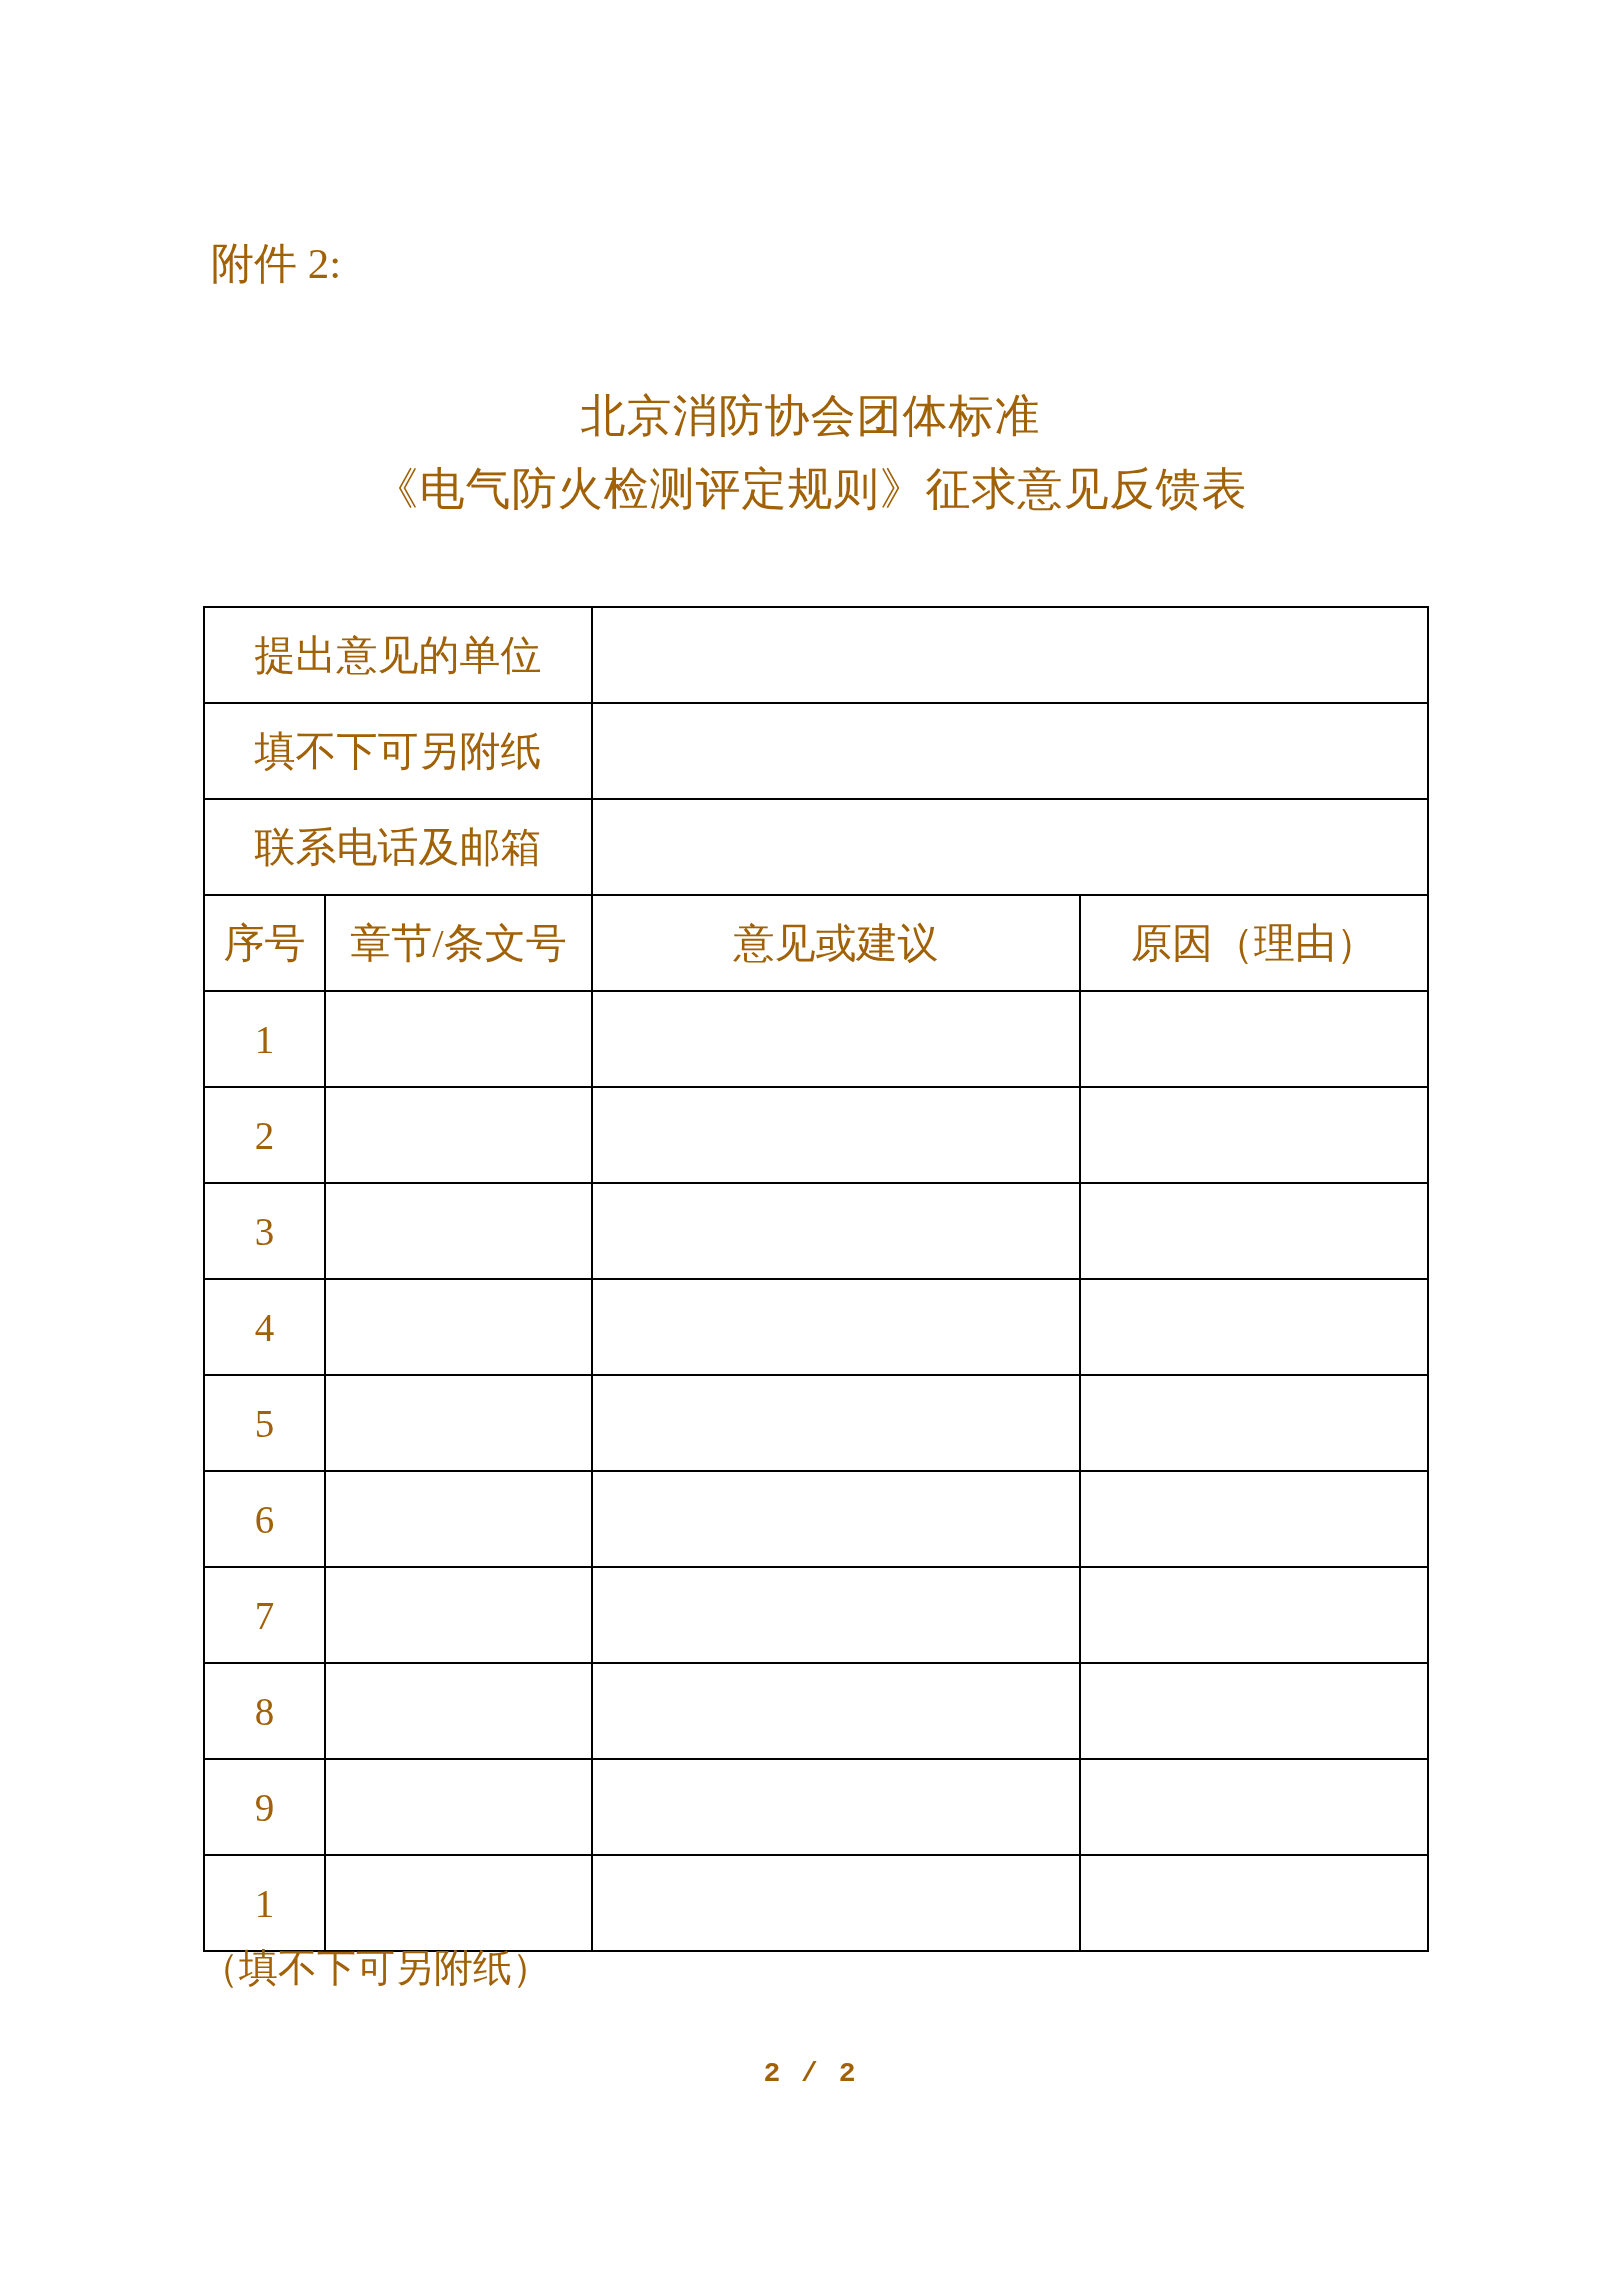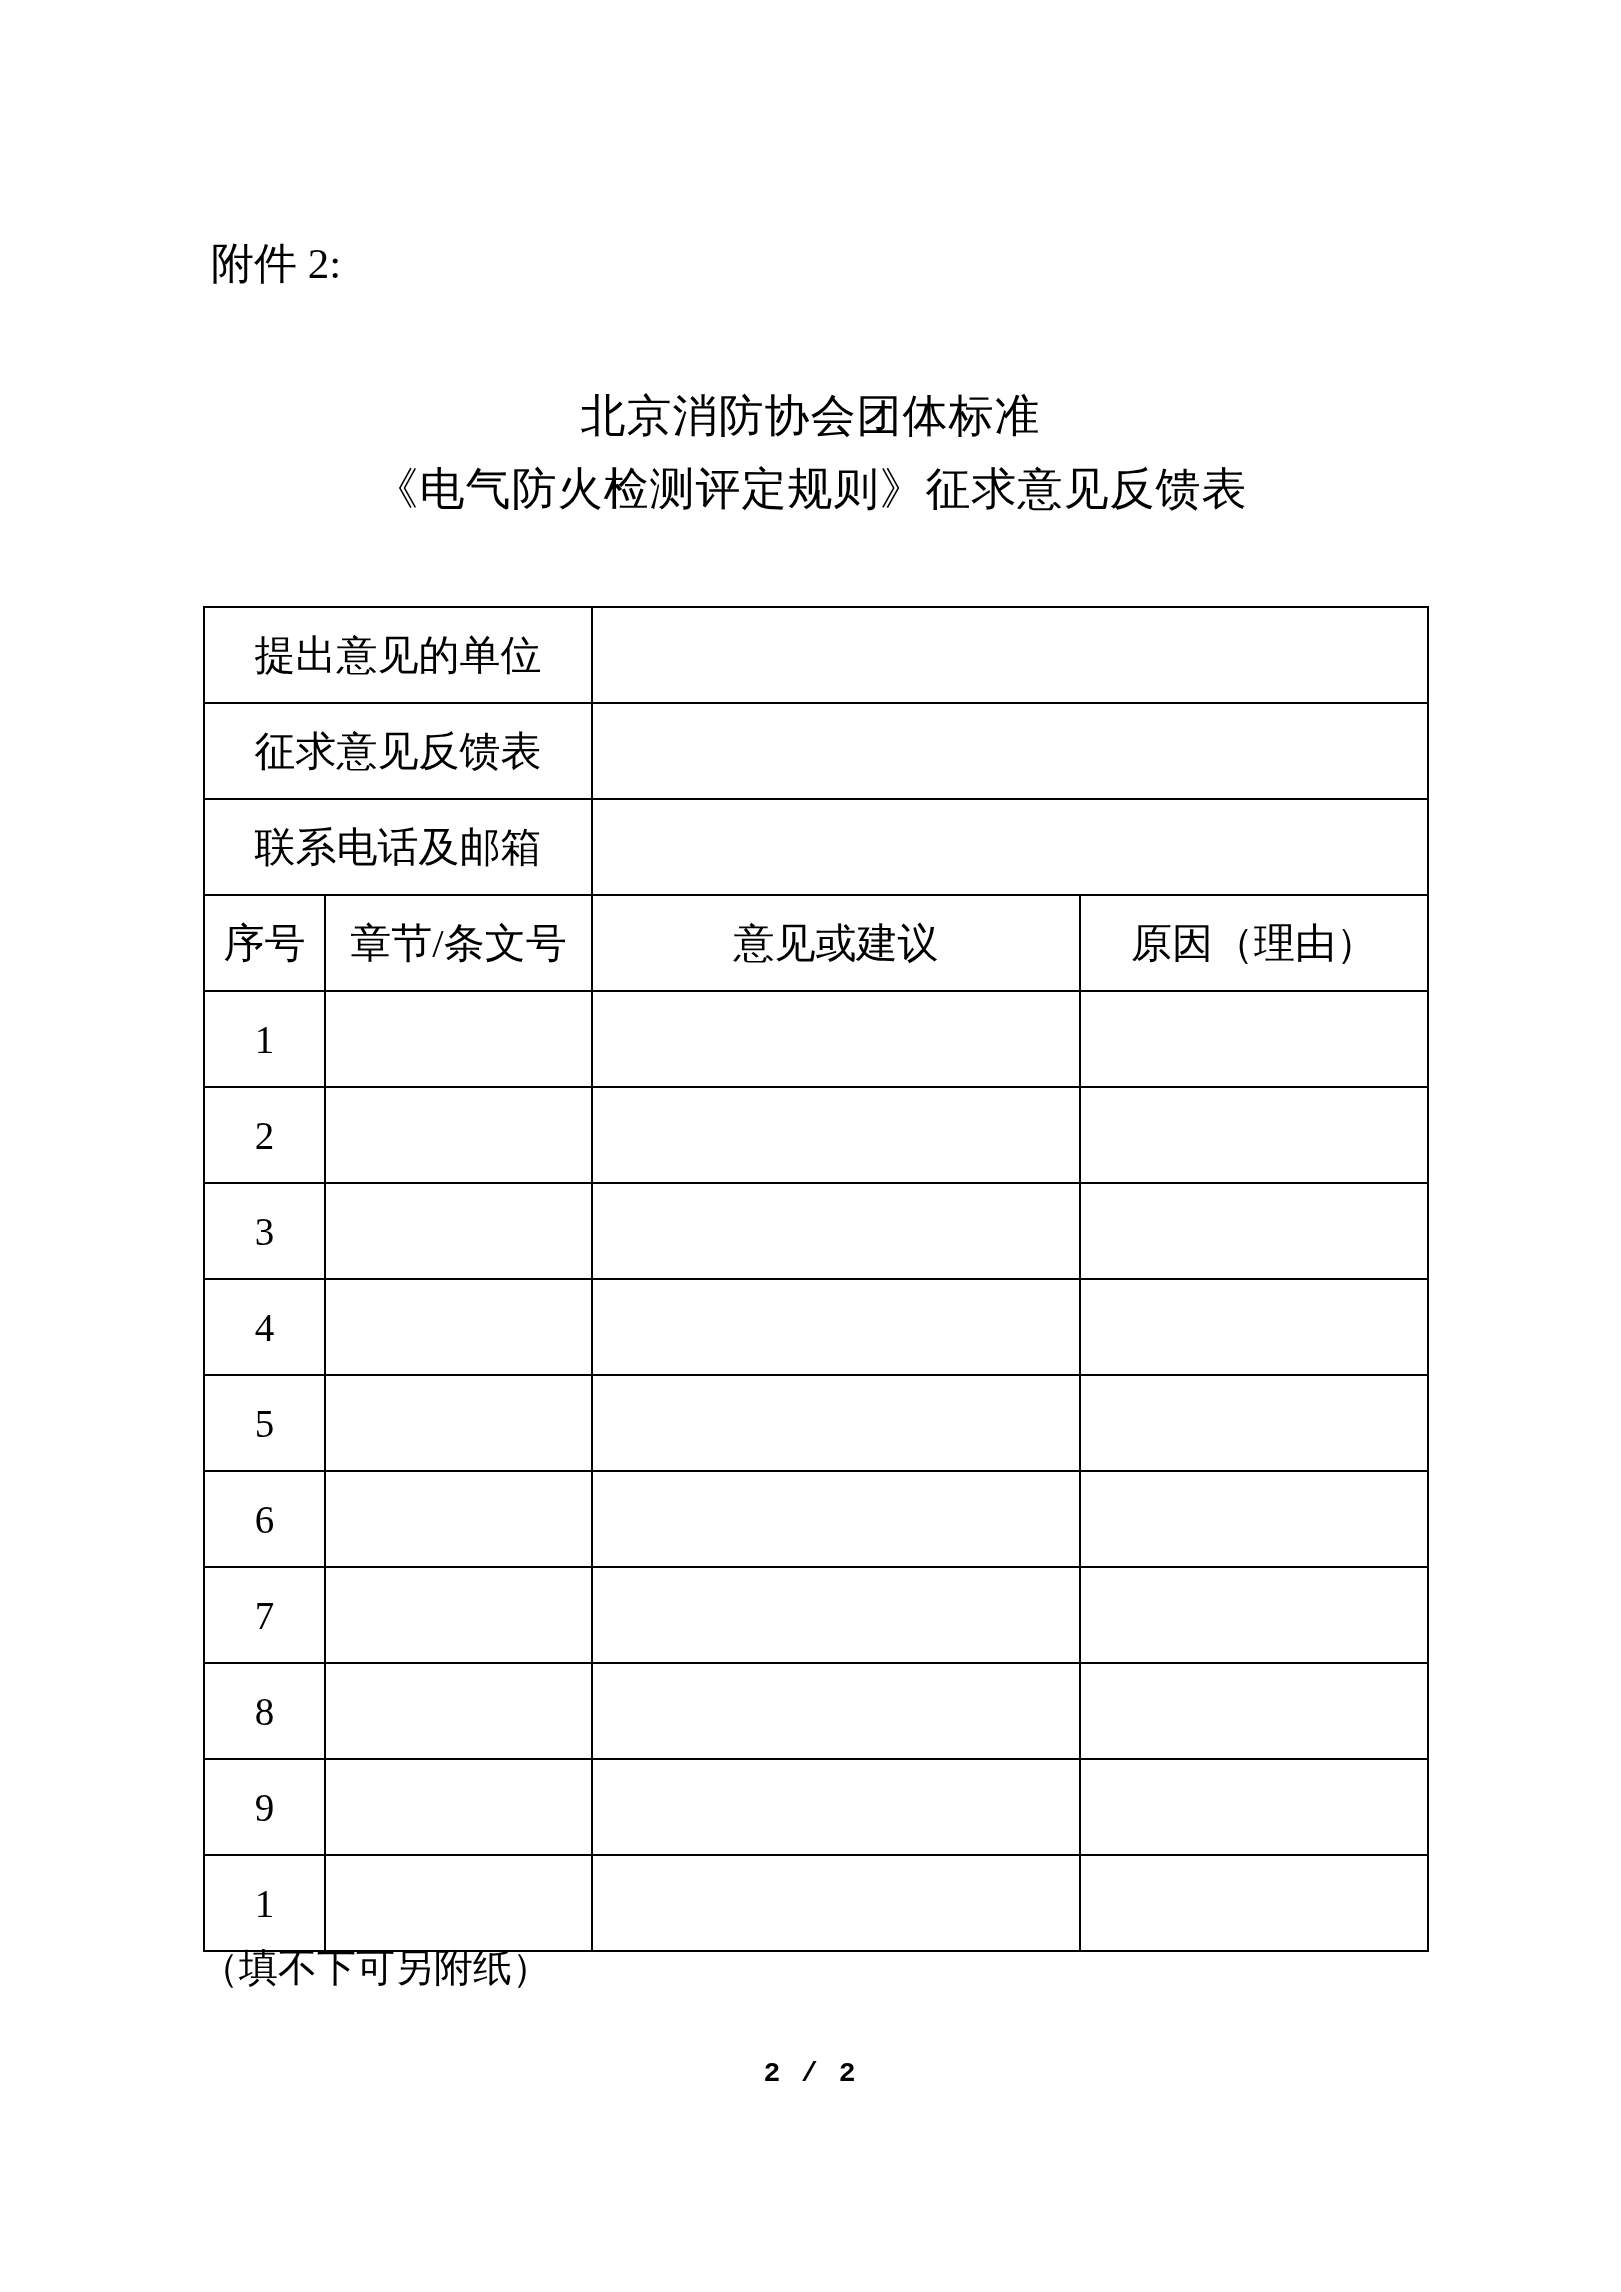--- a/index.html
+++ b/index.html
@@ -5,21 +5,21 @@
   html, body {
     margin: 0;
     padding: 0;
     background: #ffffff;
   }
   .page {
     position: relative;
     width: 1621px;
     height: 2293px;
     background: #ffffff;
-    color: #000000;
+    color: #a16207;
     font-family: "Liberation Serif", "DejaVu Serif", serif;
     overflow: hidden;
   }
   .attachment {
     position: absolute;
     left: 211px;
     top: 238px;
     font-size: 43px;
     line-height: 1.2;
     white-space: pre;
@@ -94,21 +94,21 @@
       <col style="width:267px">
       <col style="width:488px">
       <col style="width:348px">
     </colgroup>
     <tbody>
       <tr>
         <td colspan="2">提出意见的单位</td>
         <td colspan="2"></td>
       </tr>
       <tr>
-        <td colspan="2">征求意见反馈表</td>
+        <td colspan="2">填不下可另附纸</td>
         <td colspan="2"></td>
       </tr>
       <tr>
         <td colspan="2">联系电话及邮箱</td>
         <td colspan="2"></td>
       </tr>
       <tr>
         <td>序号</td>
         <td>章节/条文号</td>
         <td>意见或建议</td>

